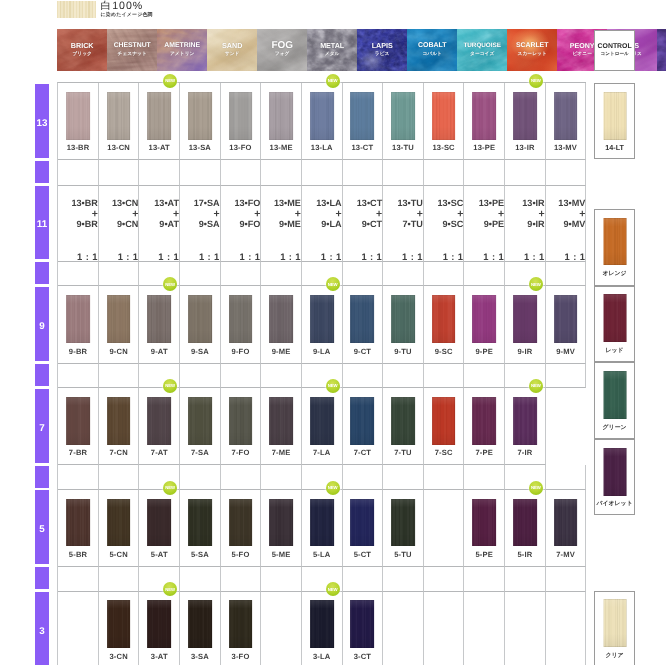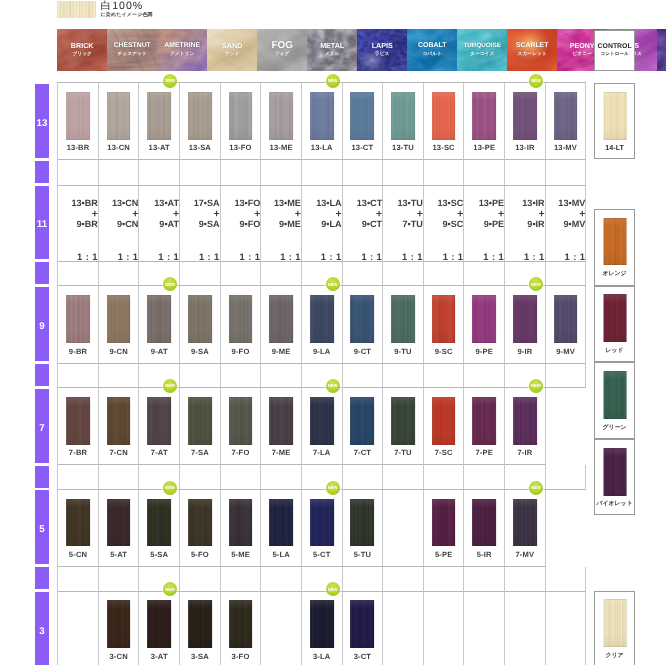--- a/index.html
+++ b/index.html
@@ -1024,20 +1024,24 @@
       <div class="gcell"></div>
       <div class="gcell"></div>
       <div class="gcell"></div>
       <div class="gcell"></div>
       <div class="gcell"></div>
       <div class="gcell"></div>
       <div class="gcell"></div>
     </div>
     <div class="grow" style="height:76.8px;">
       <div class="gcell">
+        <div class="sw sw-5-br"></div>
+        <div class="swlab">5-BR</div>
+      </div>
+      <div class="gcell">
         <div class="sw sw-5-cn"></div>
         <div class="swlab">5-CN</div>
       </div>
       <div class="gcell">
         <div class="sw sw-5-at"></div>
         <div class="swlab">5-AT</div>
       </div>
       <div class="gcell">
         <div class="sw sw-5-sa"></div>
         <div class="swlab">5-SA</div>

